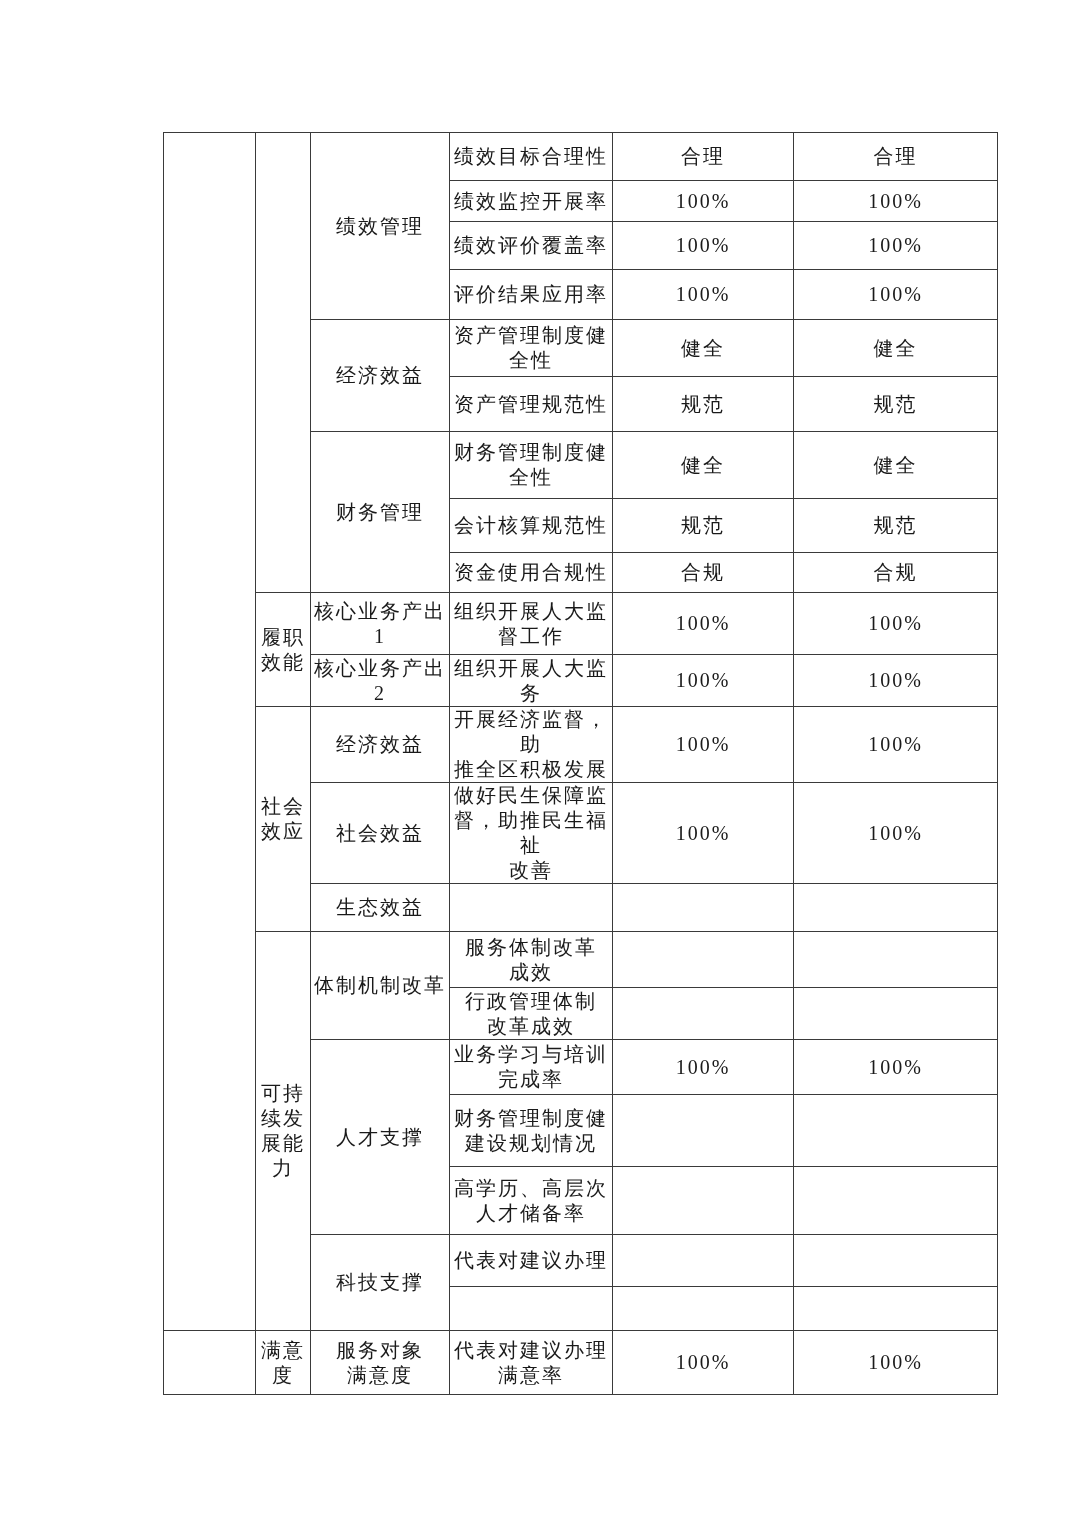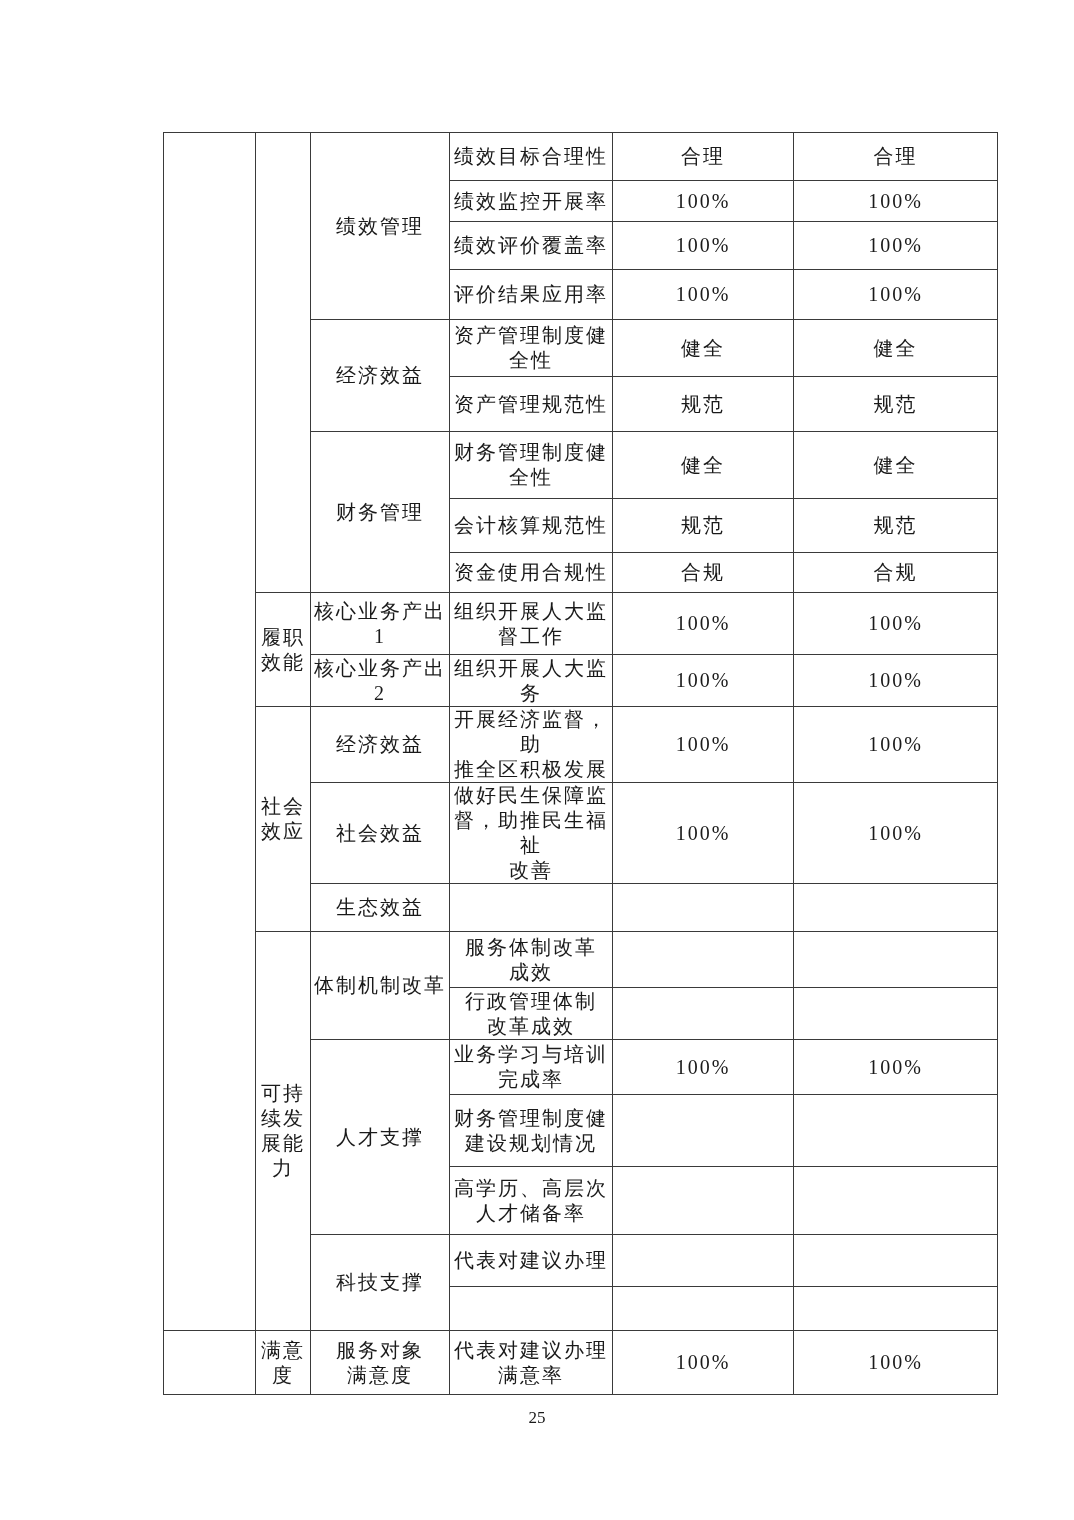--- a/index.html
+++ b/index.html
@@ -215,15 +215,14 @@
         <td>服务对象
 满意度</td>
         <td>代表对建议办理
 满意率</td>
         <td class="val">100%</td>
         <td class="val">100%</td>
       </tr>
     </tbody>
   </table>
 
-  <div class="page-number">25</div>
 
 </div>
 
 </body></html>

